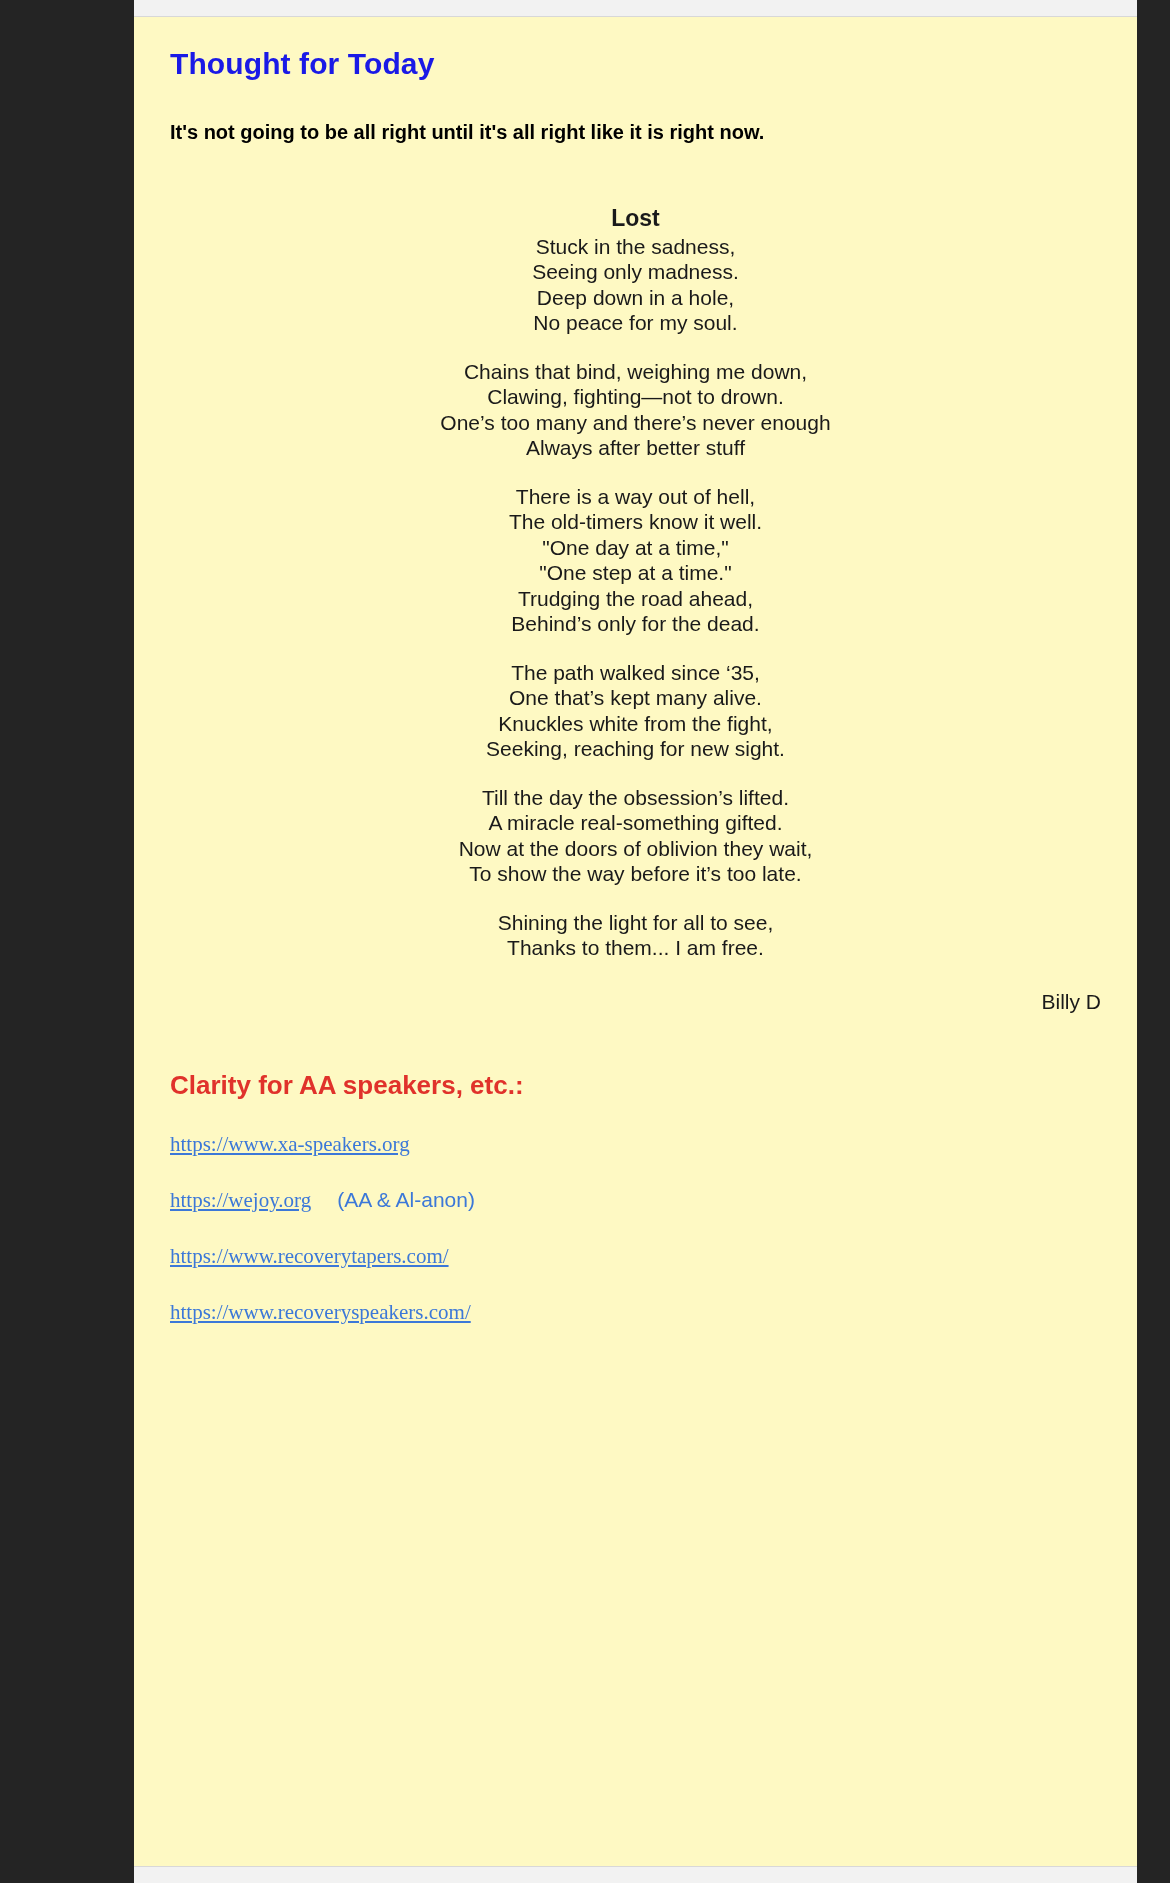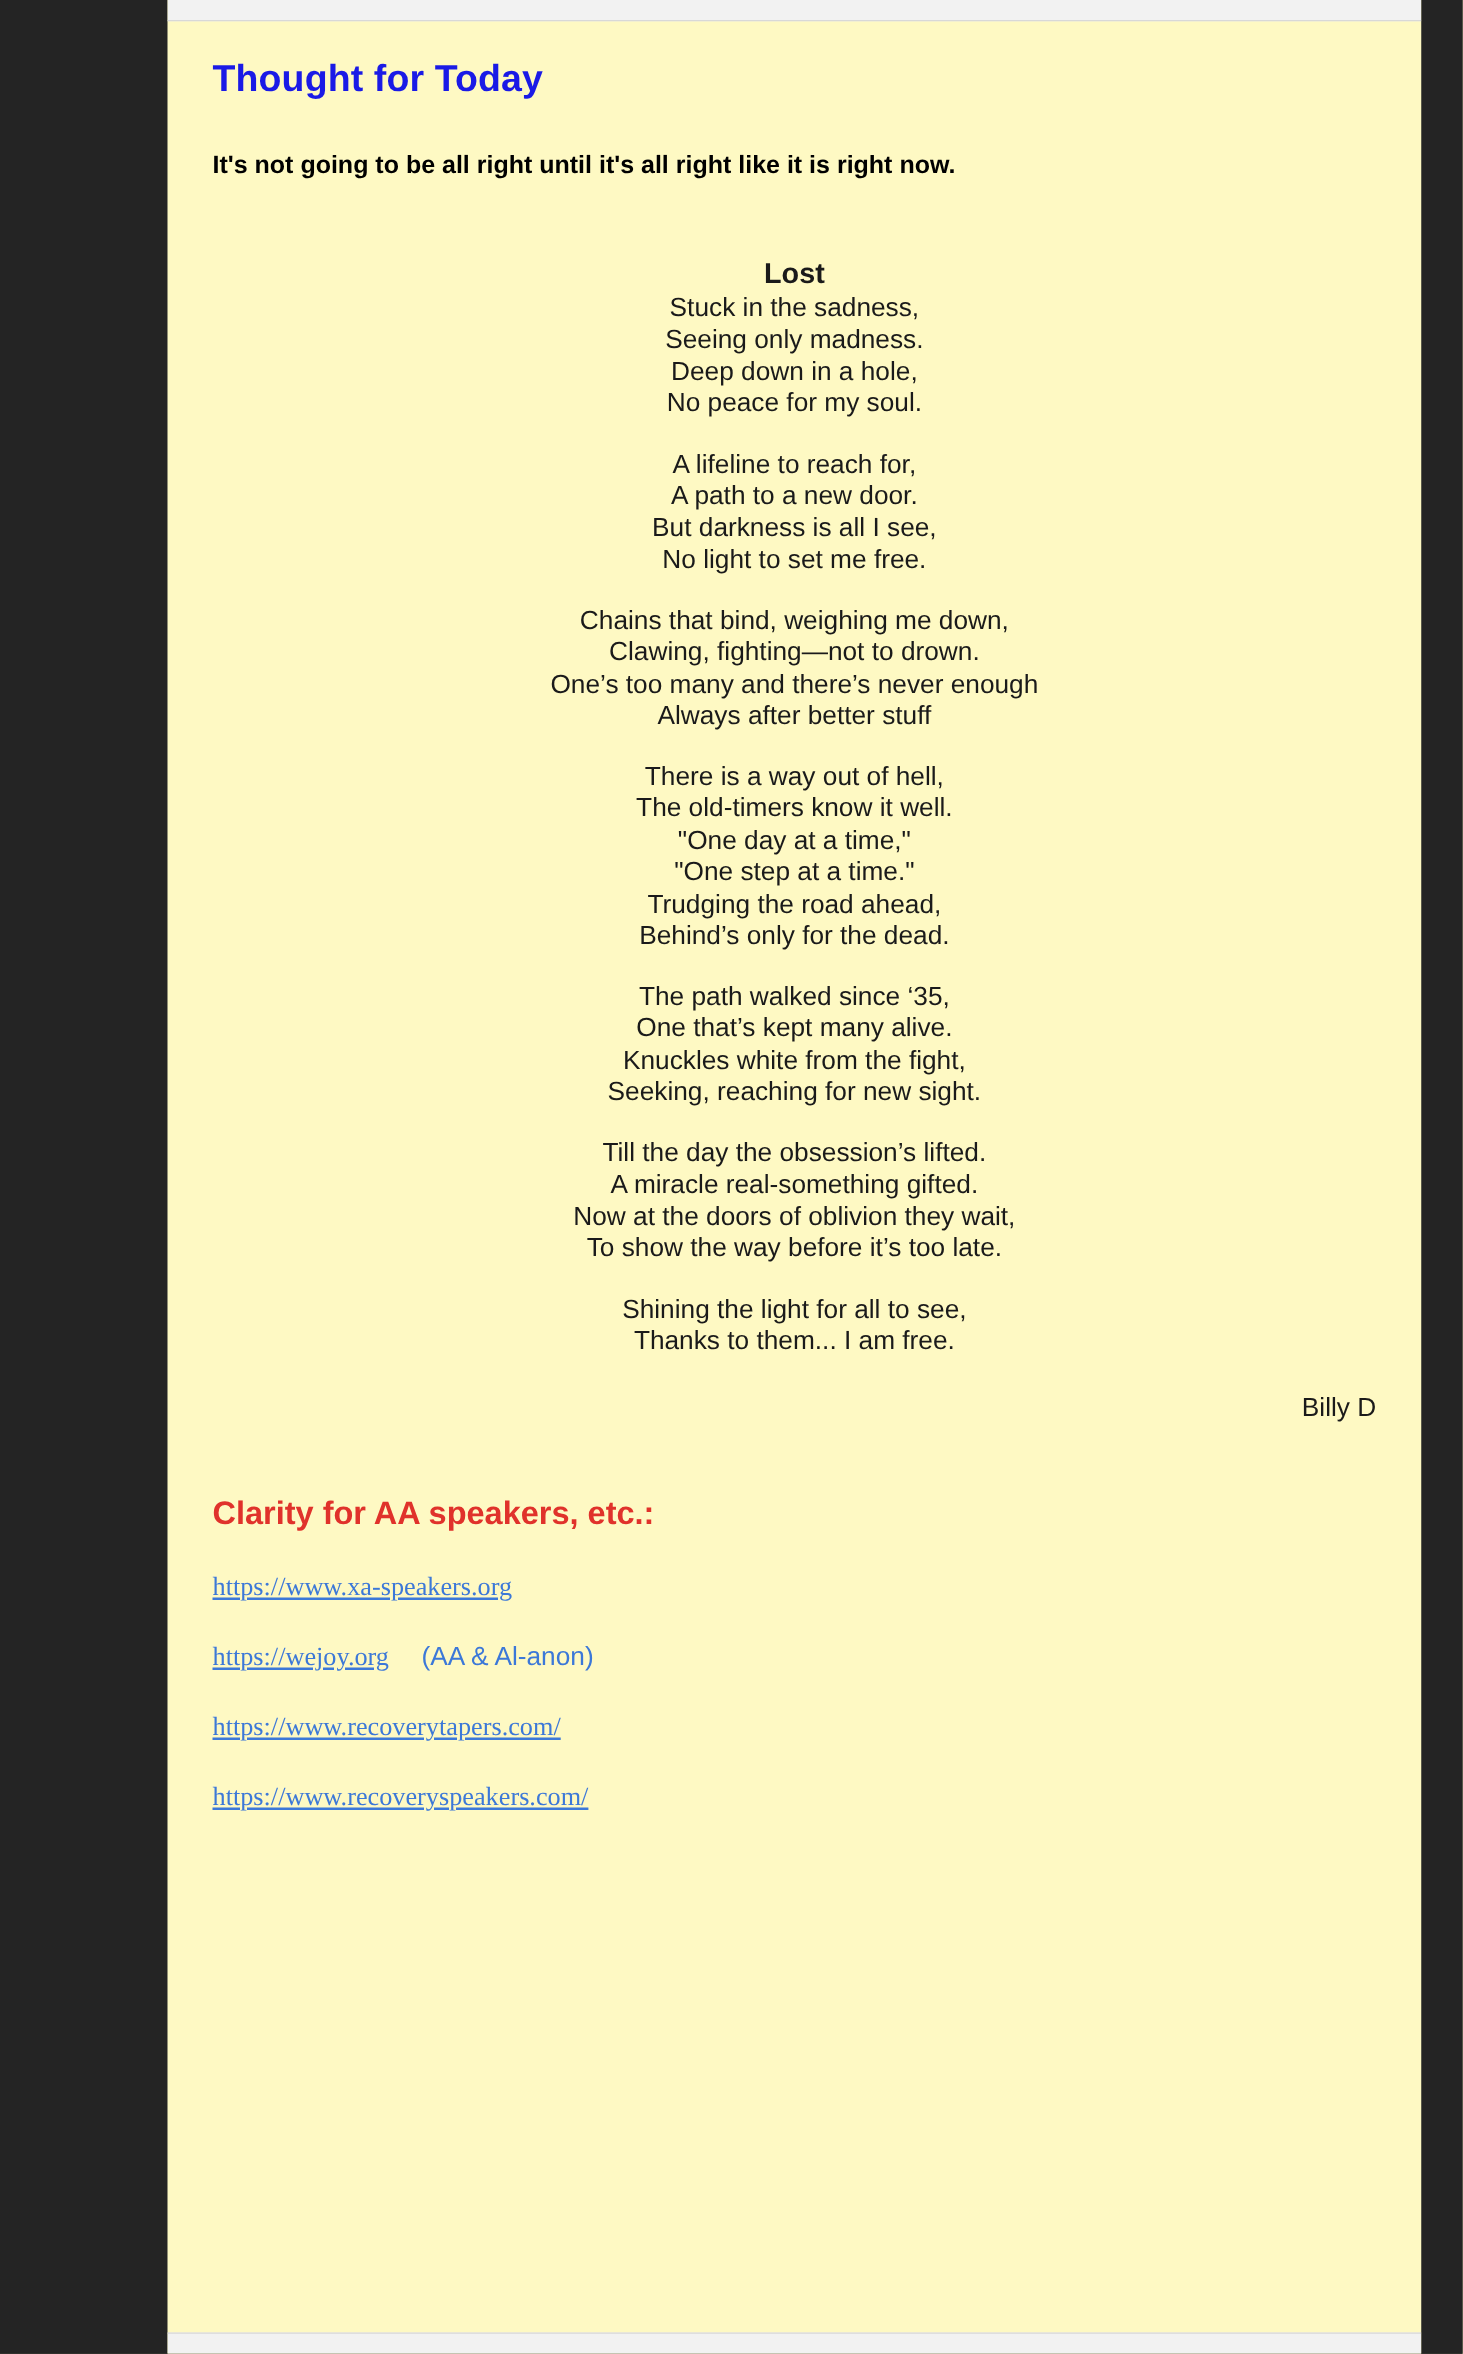--- a/index.html
+++ b/index.html
@@ -111,24 +111,20 @@
     <h1 class="title">Thought for Today</h1>
 
     <p class="thought">It's not going to be all right until it's all right like it is right now.</p>
 
     <div class="poem">
       <div class="poem-title">Lost</div>
       <div class="stanza" style="white-space:pre-line">Stuck in the sadness,
 Seeing only madness.
 Deep down in a hole,
 No peace for my soul.</div>
-      <div class="stanza" style="white-space:pre-line">A lifeline to reach for,
-A path to a new door.
-But darkness is all I see,
-No light to set me free.</div>
       <div class="stanza" style="white-space:pre-line">Chains that bind, weighing me down,
 Clawing, fighting—not to drown.
 One’s too many and there’s never enough
 Always after better stuff</div>
       <div class="stanza" style="white-space:pre-line">There is a way out of hell,
 The old-timers know it well.
 "One day at a time,"
 "One step at a time."
 Trudging the road ahead,
 Behind’s only for the dead.</div>

